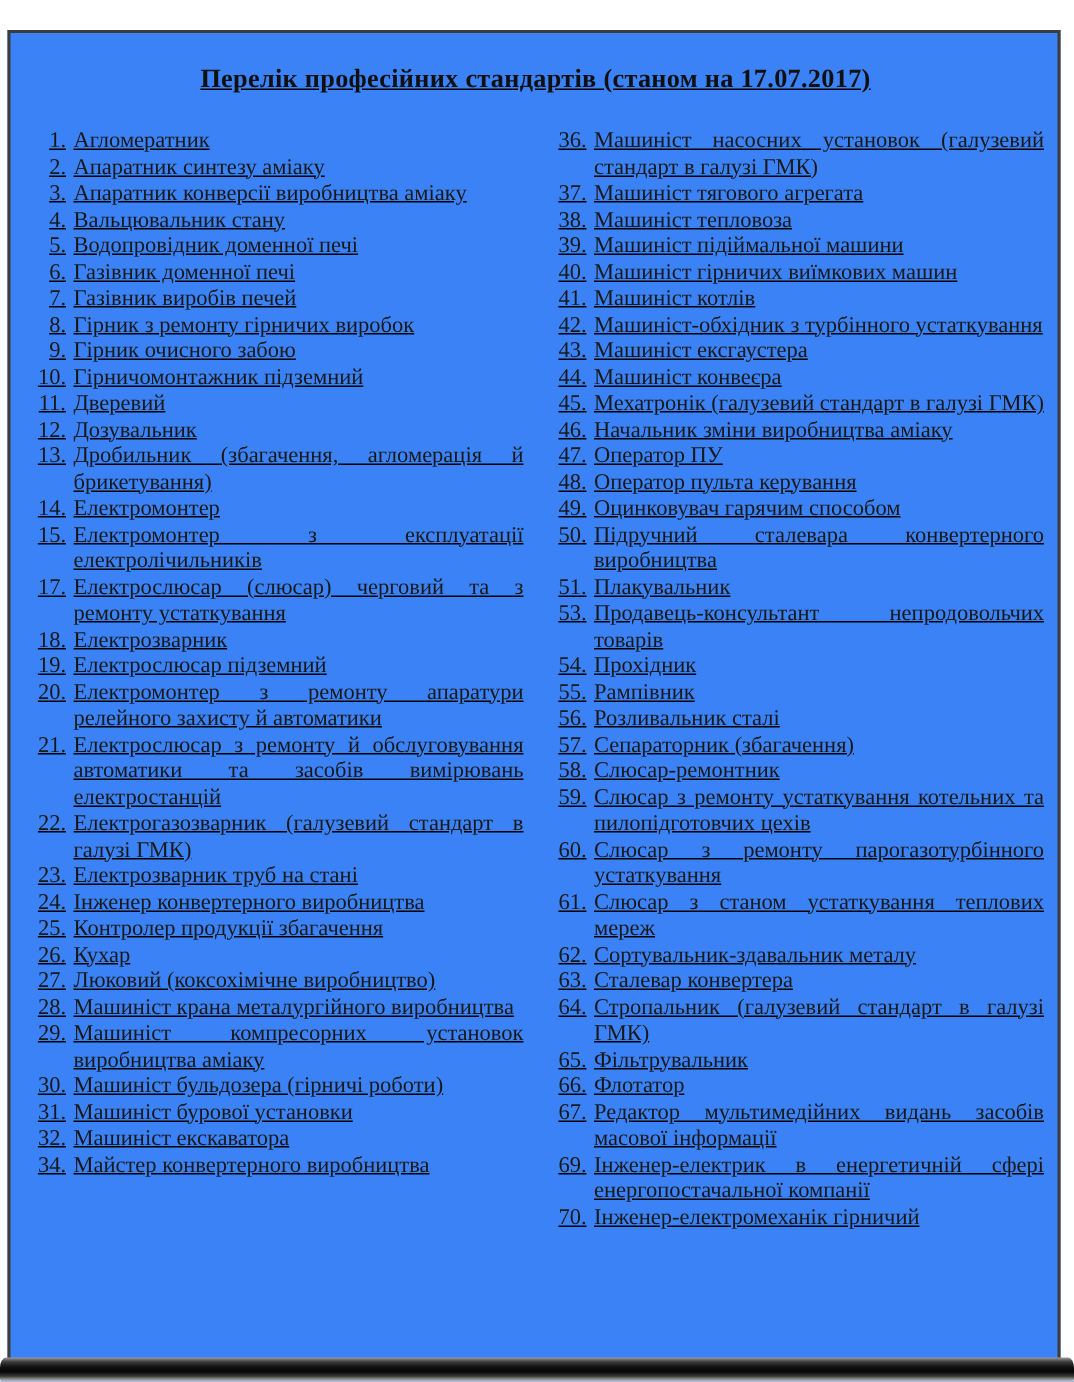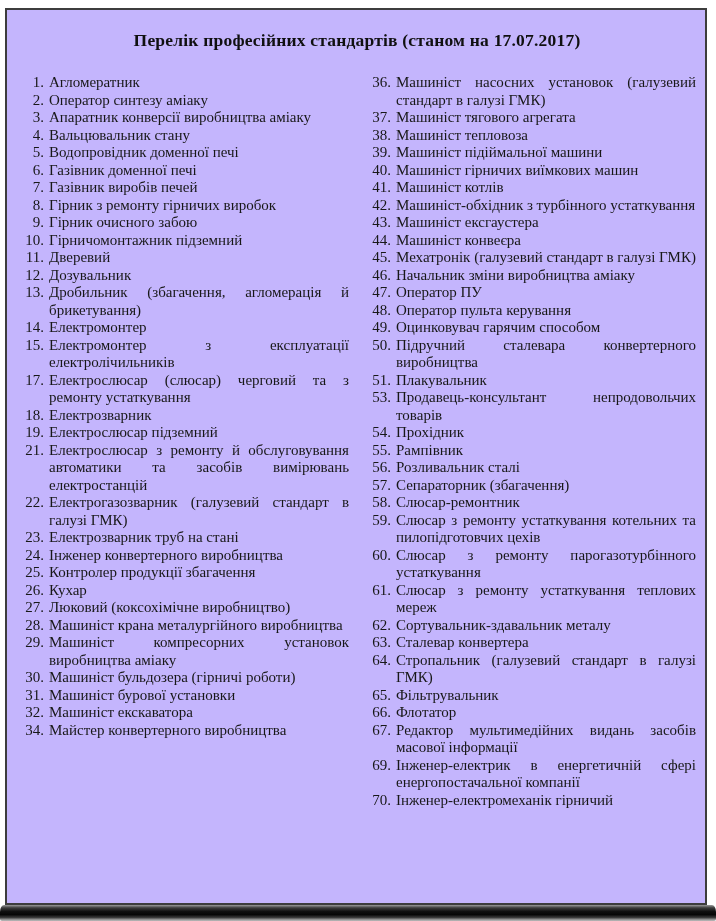--- a/index.html
+++ b/index.html
@@ -10,26 +10,27 @@
     width: 716px;
     height: 921px;
     position: relative;
     background: #ffffff;
     font-family: "Liberation Serif", "DejaVu Serif", serif;
     overflow: hidden;
   }
   .page-frame {
     position: absolute;
     left: 5px;
-    top: 8px;
+    top: 20px;
     width: 702px;
     height: 897px;
     box-sizing: border-box;
     border: 2px solid #3d3d3d;
-    background: #c4b5fd;
+    background: #3b82f6;
+    text-decoration: underline;
   }
   .content {
     padding: 14px 9px 0 11px;
   }
   .title {
     text-align: center;
     font-weight: bold;
     font-size: 17.5px;
     line-height: 22px;
     color: #101010;
@@ -84,21 +85,21 @@
   <div class="content">
     <div class="title">Перелік професійних стандартів (станом на 17.07.2017)</div>
     <div class="columns">
       <div class="col">
           <div class="item">
             <span class="num">1.</span>
             <span class="label">Агломератник</span>
           </div>
           <div class="item">
             <span class="num">2.</span>
-            <span class="label">Оператор синтезу аміаку</span>
+            <span class="label">Апаратник синтезу аміаку</span>
           </div>
           <div class="item">
             <span class="num">3.</span>
             <span class="label">Апаратник конверсії виробництва аміаку</span>
           </div>
           <div class="item">
             <span class="num">4.</span>
             <span class="label">Вальцювальник стану</span>
           </div>
           <div class="item">
@@ -151,20 +152,24 @@
           </div>
           <div class="item">
             <span class="num">18.</span>
             <span class="label">Електрозварник</span>
           </div>
           <div class="item">
             <span class="num">19.</span>
             <span class="label">Електрослюсар підземний</span>
           </div>
           <div class="item">
+            <span class="num">20.</span>
+            <span class="label">Електромонтер з ремонту апаратури релейного захисту й автоматики</span>
+          </div>
+          <div class="item">
             <span class="num">21.</span>
             <span class="label">Електрослюсар з ремонту й обслуговування автоматики та засобів вимірювань електростанцій</span>
           </div>
           <div class="item">
             <span class="num">22.</span>
             <span class="label">Електрогазозварник (галузевий стандарт в галузі ГМК)</span>
           </div>
           <div class="item">
             <span class="num">23.</span>
             <span class="label">Електрозварник труб на стані</span>
@@ -302,21 +307,21 @@
           <div class="item">
             <span class="num">59.</span>
             <span class="label">Слюсар з ремонту устаткування котельних та пилопідготовчих цехів</span>
           </div>
           <div class="item">
             <span class="num">60.</span>
             <span class="label">Слюсар з ремонту парогазотурбінного устаткування</span>
           </div>
           <div class="item">
             <span class="num">61.</span>
-            <span class="label">Слюсар з ремонту устаткування теплових мереж</span>
+            <span class="label">Слюсар з станом устаткування теплових мереж</span>
           </div>
           <div class="item">
             <span class="num">62.</span>
             <span class="label">Сортувальник-здавальник металу</span>
           </div>
           <div class="item">
             <span class="num">63.</span>
             <span class="label">Сталевар конвертера</span>
           </div>
           <div class="item">

